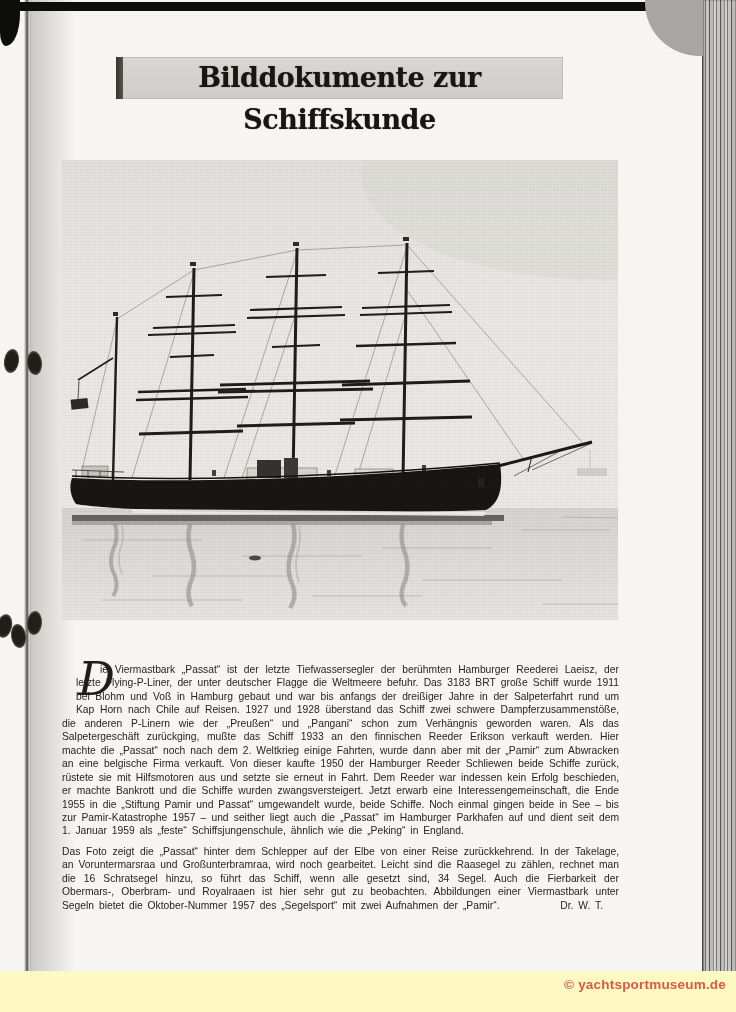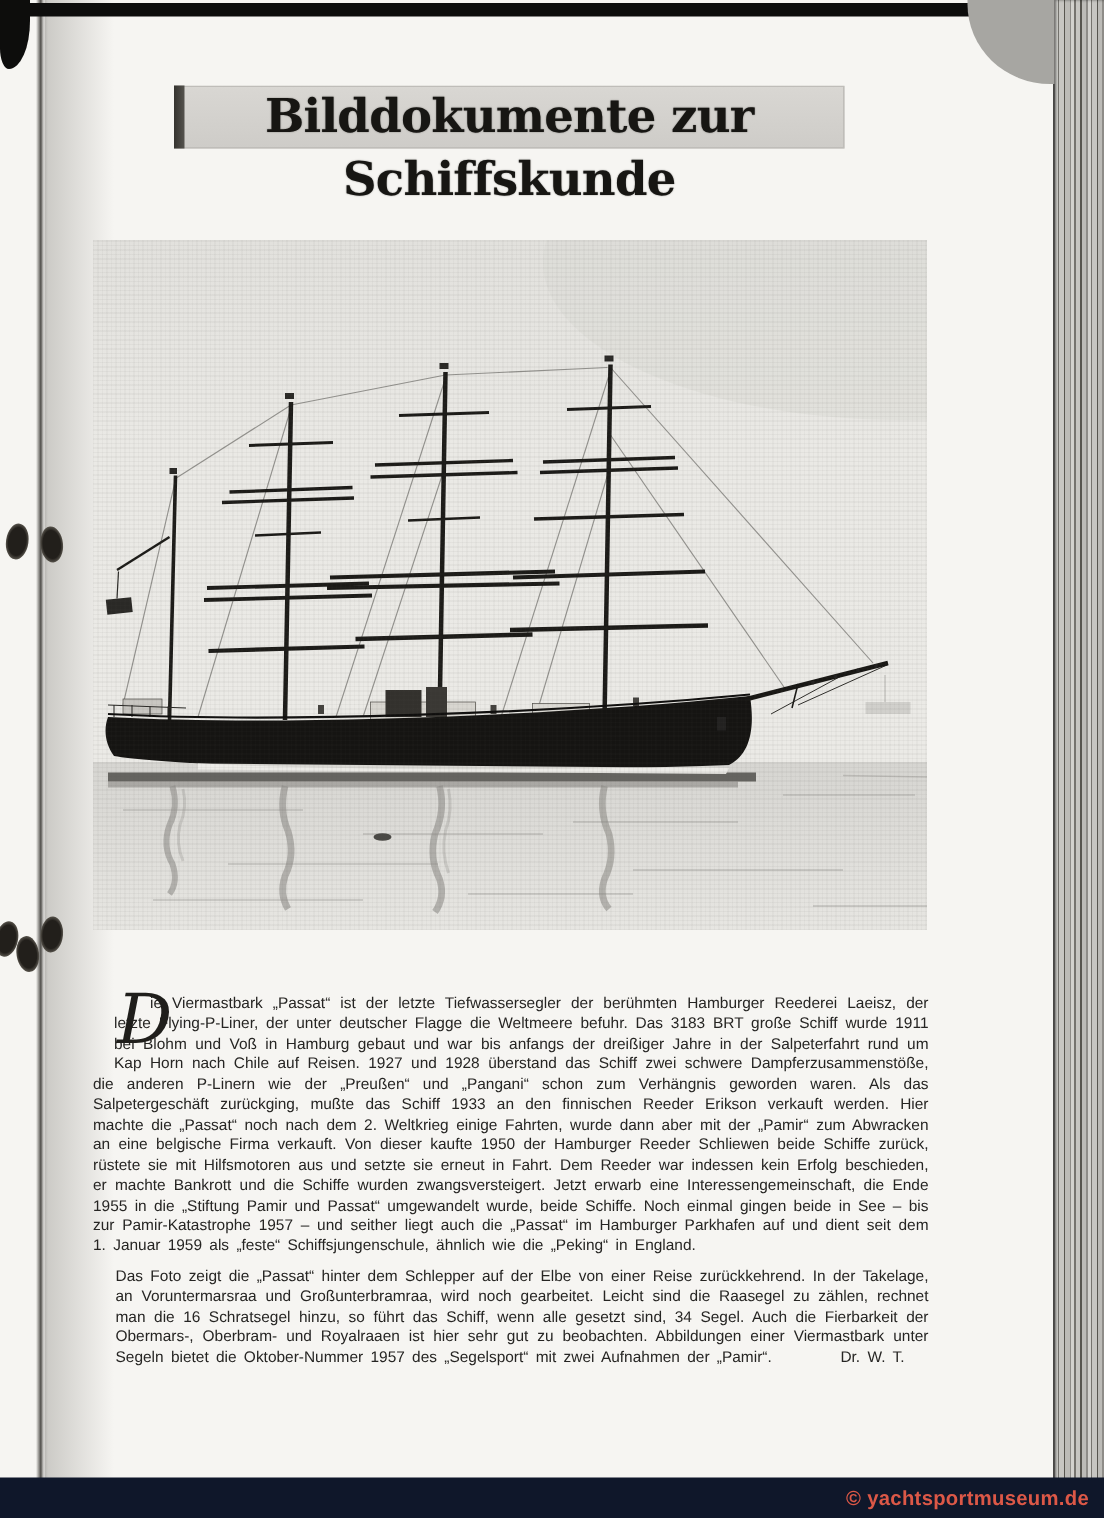--- a/index.html
+++ b/index.html
@@ -26,40 +26,40 @@
   .hole.h3{left:-3px;top:614px;transform:rotate(12deg);}
   .hole.h4{left:11px;top:624px;transform:rotate(-8deg);}
   .hole.h5{left:27px;top:611px;transform:rotate(5deg);}
   
   .title-banner{position:absolute;left:116px;top:57px;width:447px;height:42px;
      background:linear-gradient(180deg,#d9d7d3,#ceccc8);box-shadow:inset 0 0 0 1px #bfbdb9;}
   .banner-notch{position:absolute;left:0;top:0;bottom:0;width:7px;
      background:linear-gradient(90deg,#35332f,#55534e);}
   .title-banner h1{margin:0;height:42px;line-height:42px;text-align:center;
      font-family:"DejaVu Serif","Liberation Serif",serif;font-weight:bold;
-     font-size:31px;letter-spacing:-0.5px;color:#171613;
+     font-size:27px;letter-spacing:-0.5px;color:#171613;
      text-shadow:0 0 1px rgba(23,22,19,.55);}
   
   .photo{position:absolute;left:62px;top:160px;width:556px;height:460px;}
   .photo svg{display:block;width:556px;height:460px;}
   .photo::after{content:"";position:absolute;inset:0;pointer-events:none;
      background:repeating-linear-gradient(0deg,rgba(80,78,74,.05) 0 1px,transparent 1px 3px),
                 repeating-linear-gradient(90deg,rgba(80,78,74,.04) 0 1px,transparent 1px 3px);}
   
   .article{position:absolute;left:62px;top:663px;width:557px;color:#262523;
      font-size:10.3px;line-height:13.45px;text-align:justify;word-spacing:2px;}
   .article p{margin:0;position:relative;}
-  .article .p2{margin-top:7px;margin-left:15px;}
+  .article .p2{margin-top:7px;}
   .drop-spacer{float:left;width:14px;height:41px;}
   .dropcap{position:absolute;left:-8px;top:-7px;
      font-family:"DejaVu Serif","Liberation Serif",serif;font-style:italic;
      font-size:46px;line-height:46px;color:#1f1e1b;}
   .sig{position:absolute;right:16px;bottom:0;white-space:nowrap;}
   
-  .bottom-bar{position:absolute;left:0;bottom:0;width:736px;height:27px;background:#0f172a;}
+  .bottom-bar{position:absolute;left:0;bottom:0;width:736px;height:41px;background:#fef9c3;}
   .watermark{position:absolute;right:10px;top:0;line-height:27px;
      font-weight:bold;font-size:13.5px;color:#dc5847;letter-spacing:.2px;}
 </style>
 </head>
 <body>
 
 <div class="scan">
 
   <div class="left-margin"></div>
   <div class="crease"></div>

